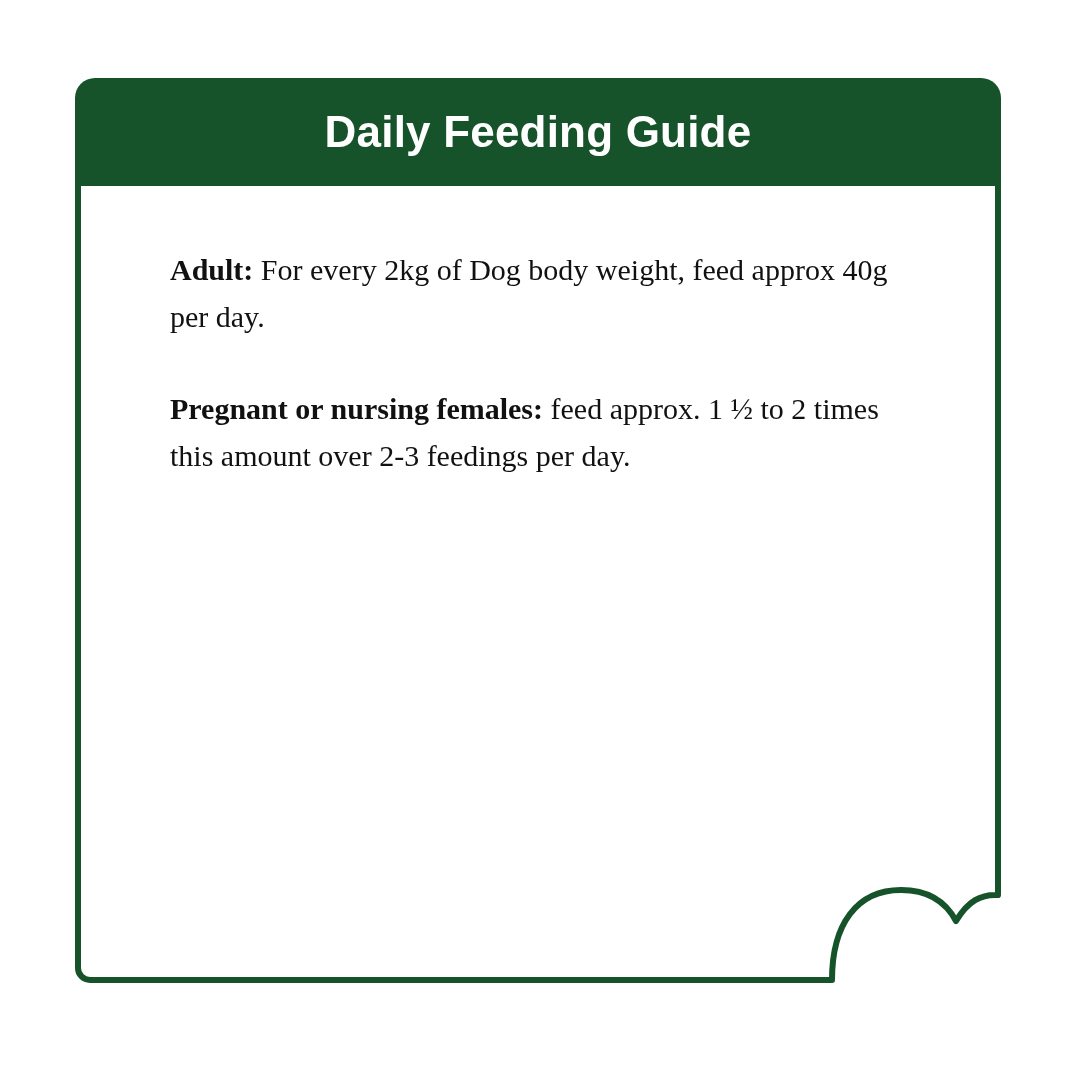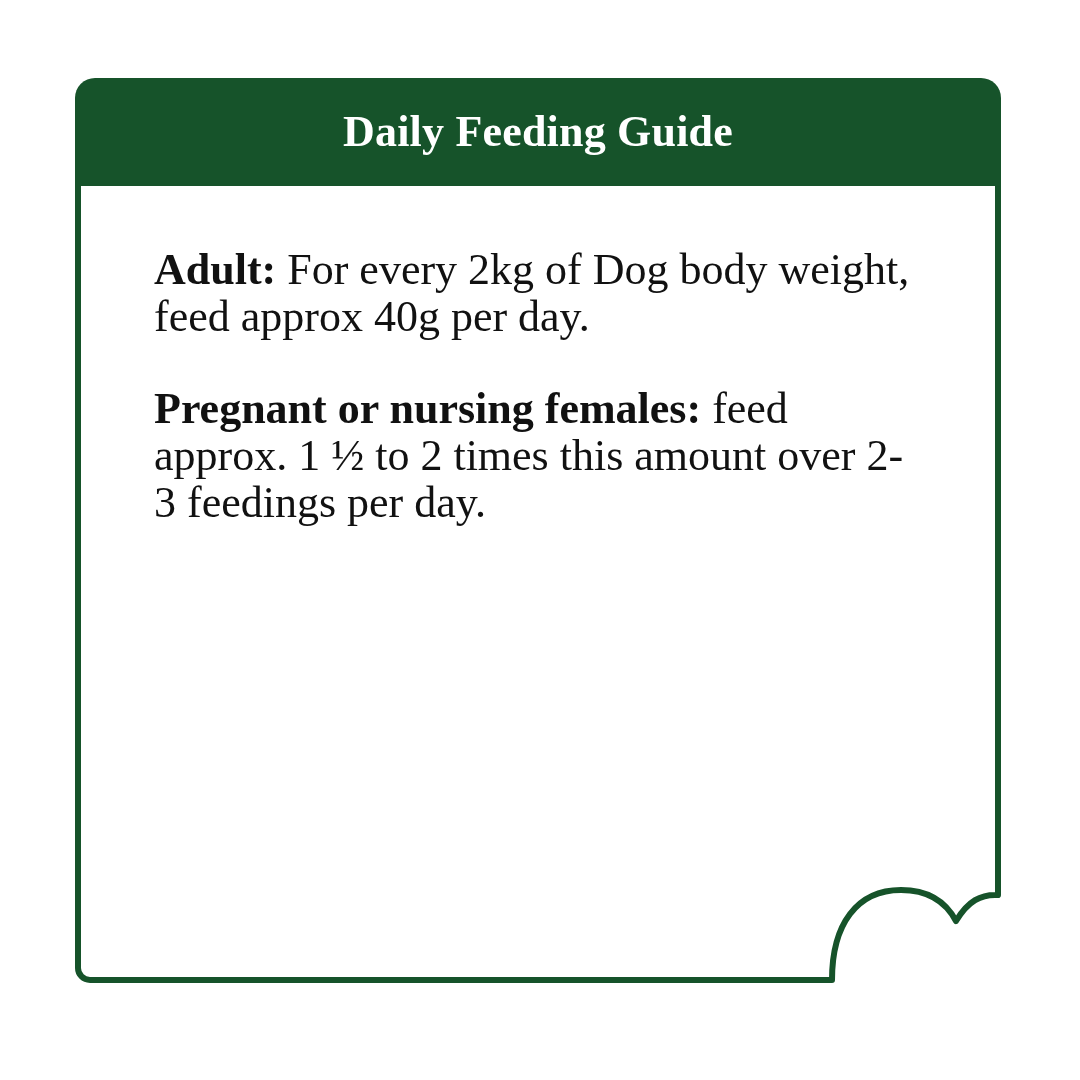--- a/index.html
+++ b/index.html
@@ -46,41 +46,41 @@
     top: 0;
     width: 926px;
     height: 108px;
     display: flex;
     align-items: center;
     justify-content: center;
     pointer-events: none;
   }
   .header-title {
     color: #ffffff;
-    font-family: Liberation Serif, serif;
+    font-family: Liberation Sans, sans-serif;
     font-size: 44px;
     font-weight: bold;
     letter-spacing: 0.2px;
     line-height: 1;
     white-space: nowrap;
   }
 
   
   .body-area {
     position: absolute;
     left: 79px;
     top: 168px;
     width: 770px;
   }
   .para {
     color: #111111;
     font-family: "Liberation Serif", "DejaVu Serif", serif;
-    font-size: 44px;
+    font-size: 30px;
     line-height: 47px;
-    margin: 0 0 45px 0;
+    margin: 0 0 45px 16px;
     text-align: left;
   }
   .para:last-child {
     margin-bottom: 0;
   }
   .para .lead {
     font-weight: bold;
   }
 </style>
 </head>

